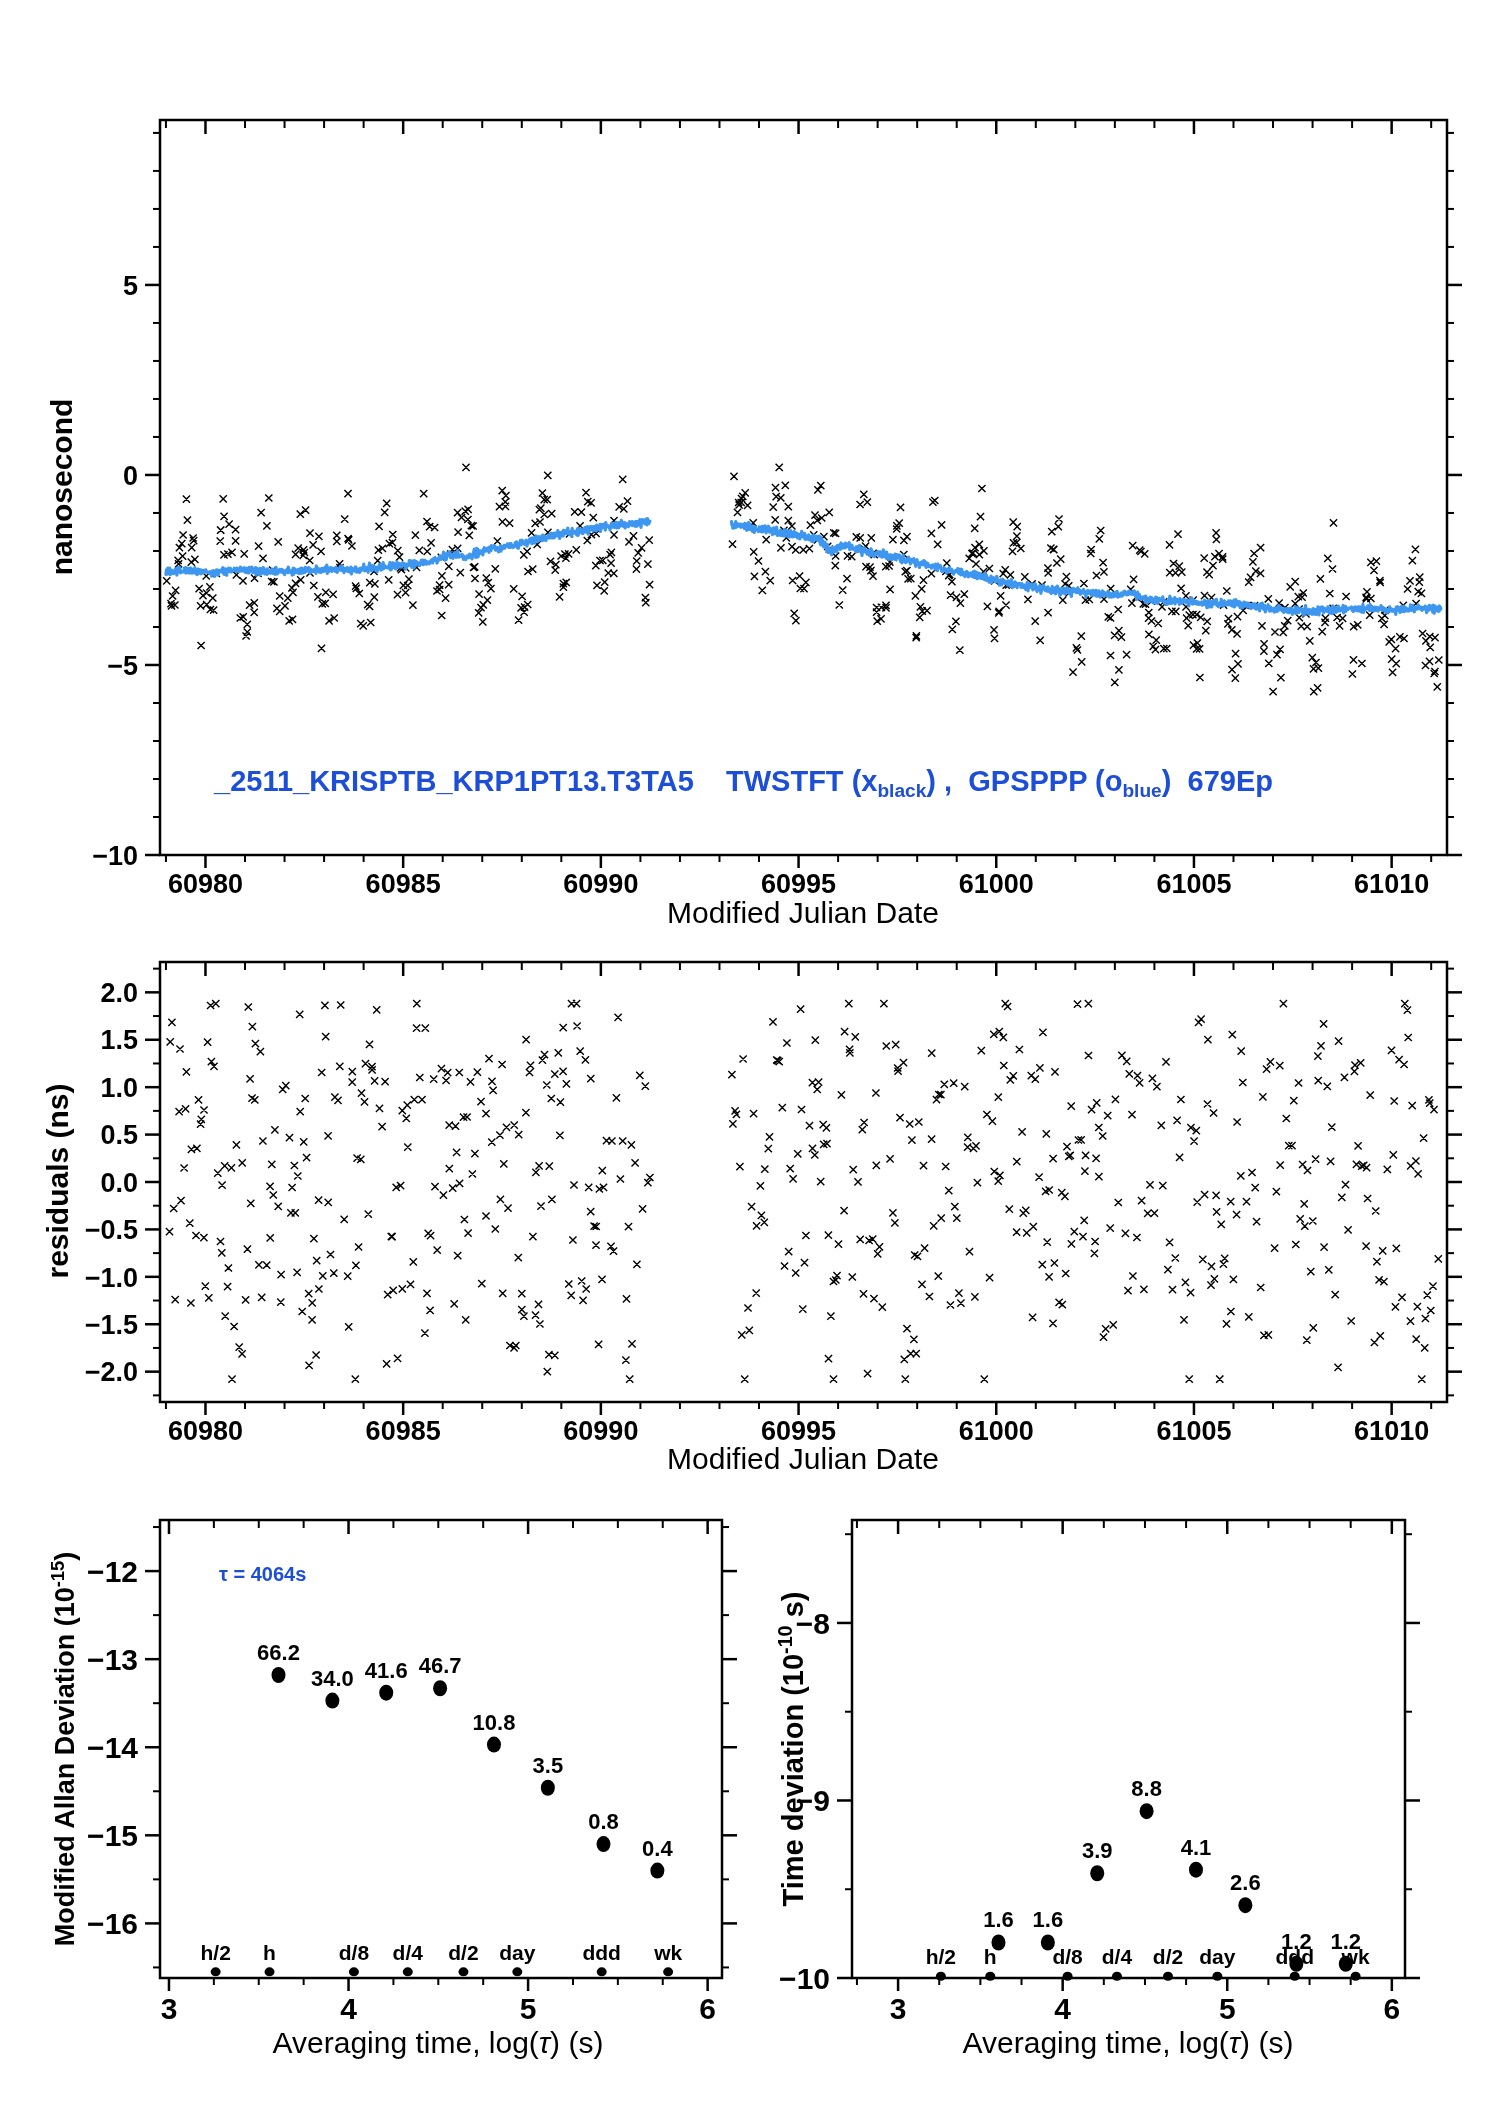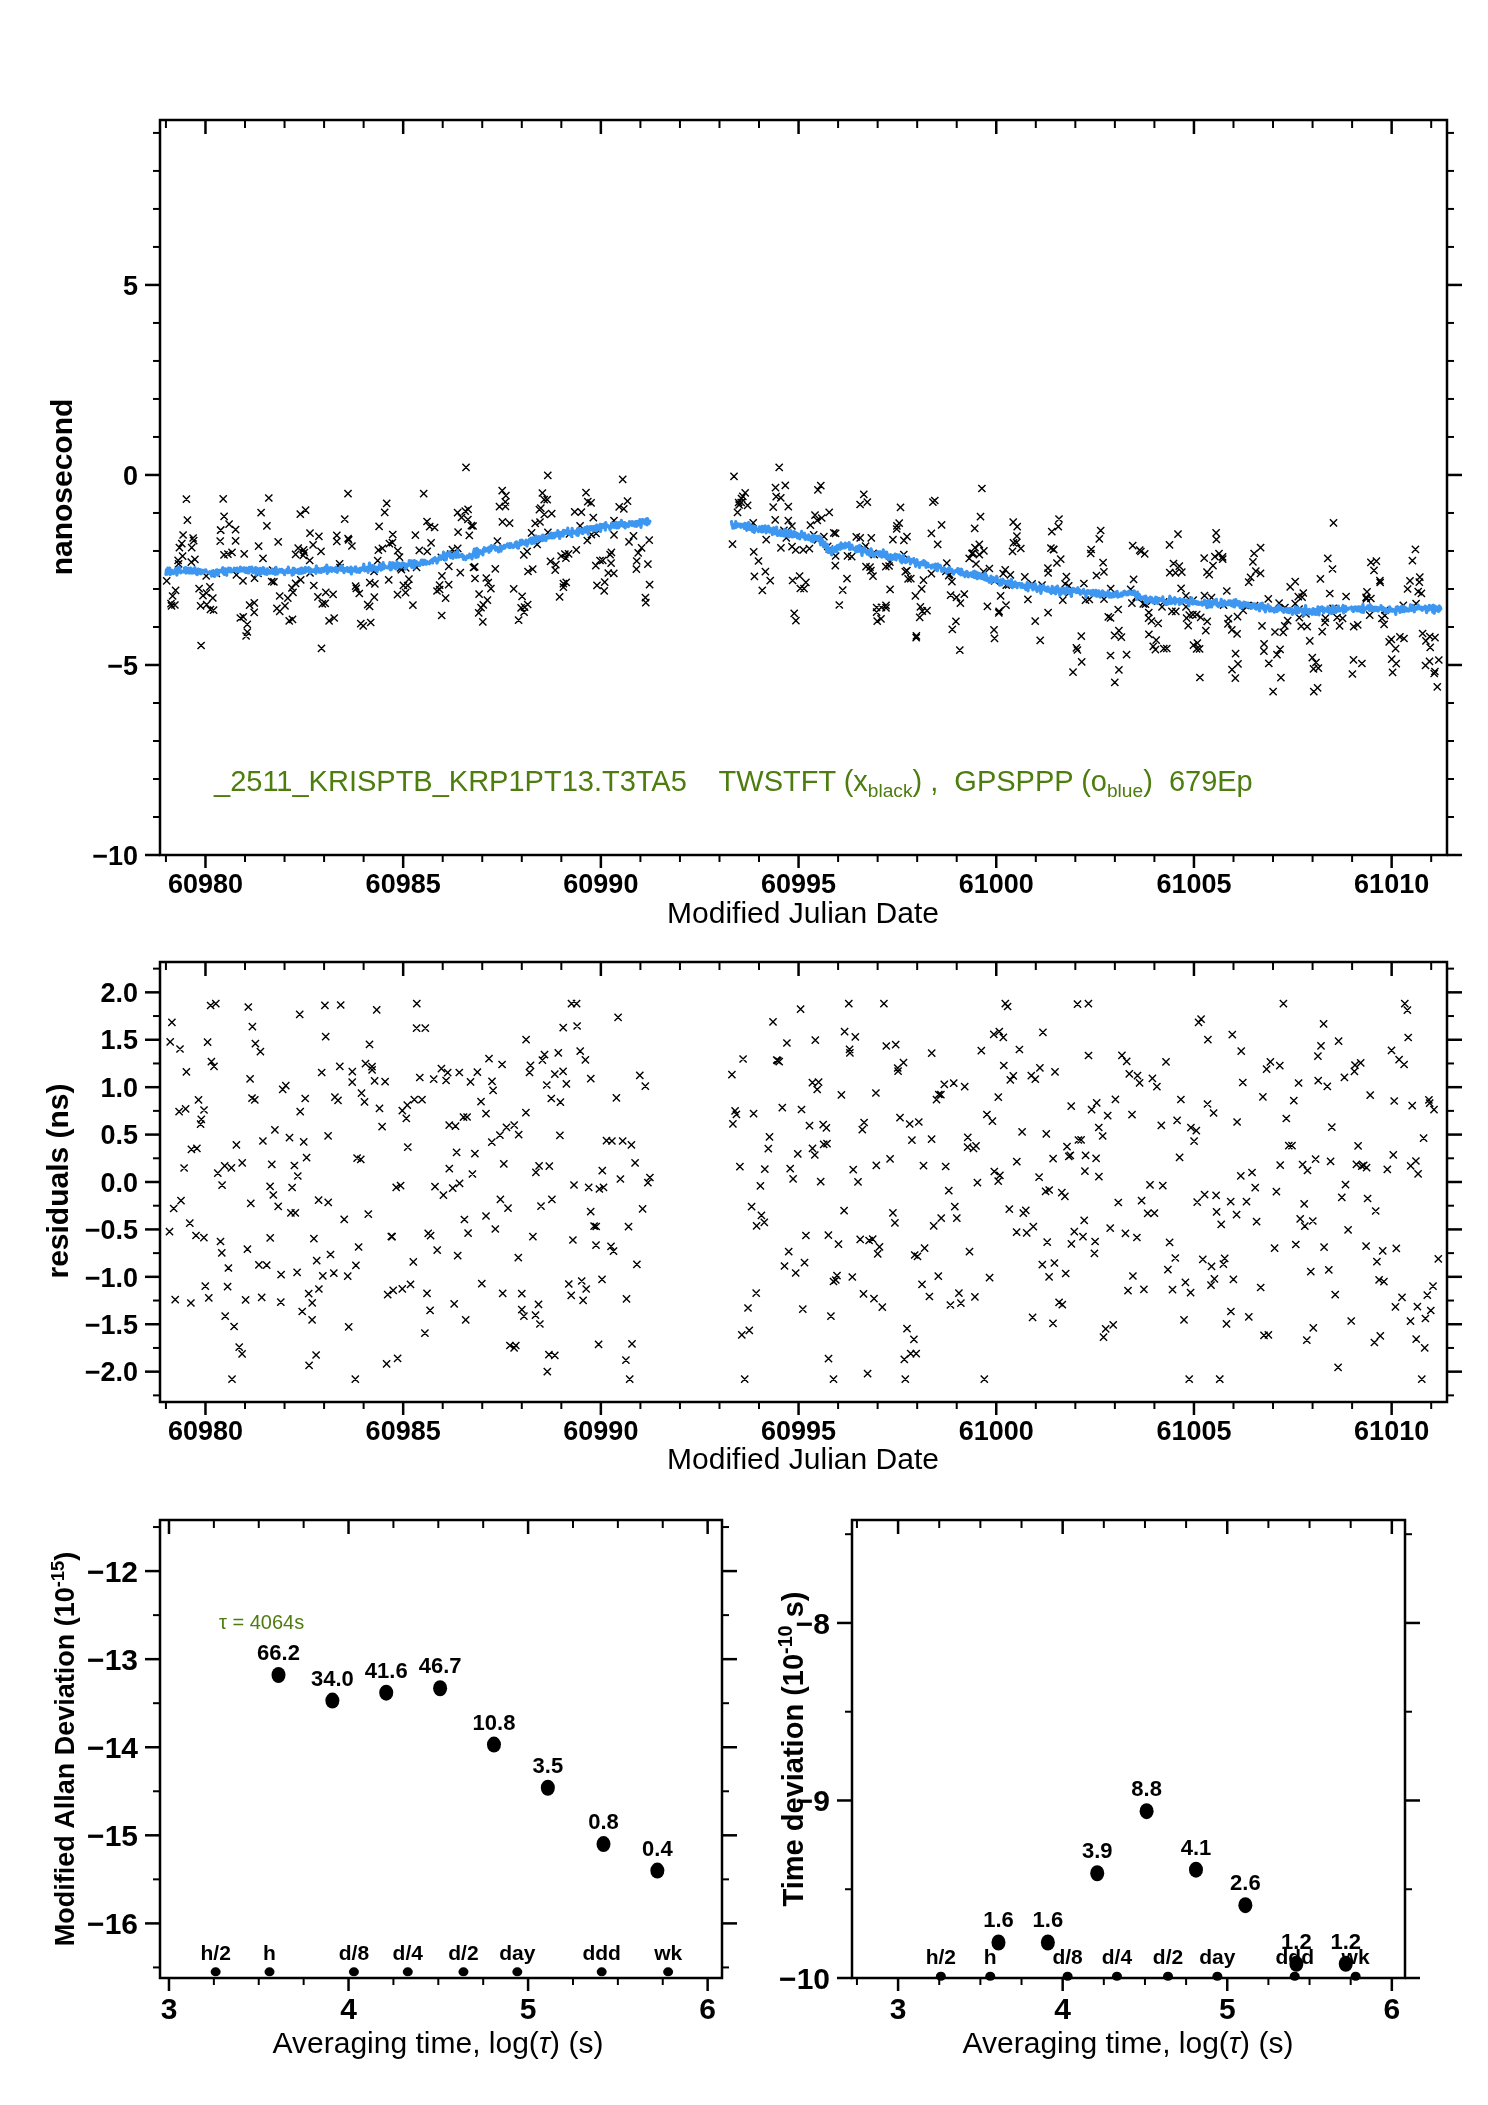--- a/index.html
+++ b/index.html
@@ -1,28 +1,28 @@
 <!DOCTYPE html>
 <html><head>
 <meta charset="utf-8">
 <style>
   html,body{margin:0;padding:0;background:#fff}
   #page{position:relative;width:1488px;height:2105px;background:#ffffff;overflow:hidden;
         font-family:"Liberation Sans",sans-serif;color:#000}
   #plot{position:absolute;left:0;top:0}
   svg text{font-family:"Liberation Sans",sans-serif;font-weight:700;fill:#000}
-  .ann{position:absolute;font-weight:400;white-space:pre;color:#4d7c0f;line-height:1.05}
+  .ann{position:absolute;font-weight:700;white-space:pre;color:#1d4ed8;line-height:1.05}
   .sb{font-size:0.66em;vertical-align:-0.30em}
   .sp{font-size:0.68em;vertical-align:0.52em}
   .tau{font-style:italic}
   .ylab{position:absolute;transform:translate(-50%,-50%) rotate(-90deg);white-space:pre;font-weight:700}
   .xlab{position:absolute;transform:translateX(-50%);white-space:pre;font-weight:400}
   #title-ann{left:214px;top:766px;font-size:29px}
   #resid-ann{left:208px;top:1346px;font-size:25px}
-  #tau-ann{left:219px;top:1612px;font-size:20px}
+  #tau-ann{left:219px;top:1564px;font-size:20px}
   #yl-top{left:62px;top:487px;font-size:30px}
   #yl-mid{left:58px;top:1181px;font-size:30px}
   #yl-bl{left:64px;top:1749px;font-size:27px}
   #yl-br{left:792px;top:1749px;font-size:29px}
   #xl-top{left:803px;top:896px;font-size:30px}
   #xl-mid{left:803px;top:1442px;font-size:30px}
   #xl-bl{left:438px;top:2026px;font-size:30px}
   #xl-br{left:1128px;top:2026px;font-size:30px}
 </style>
 </head>

